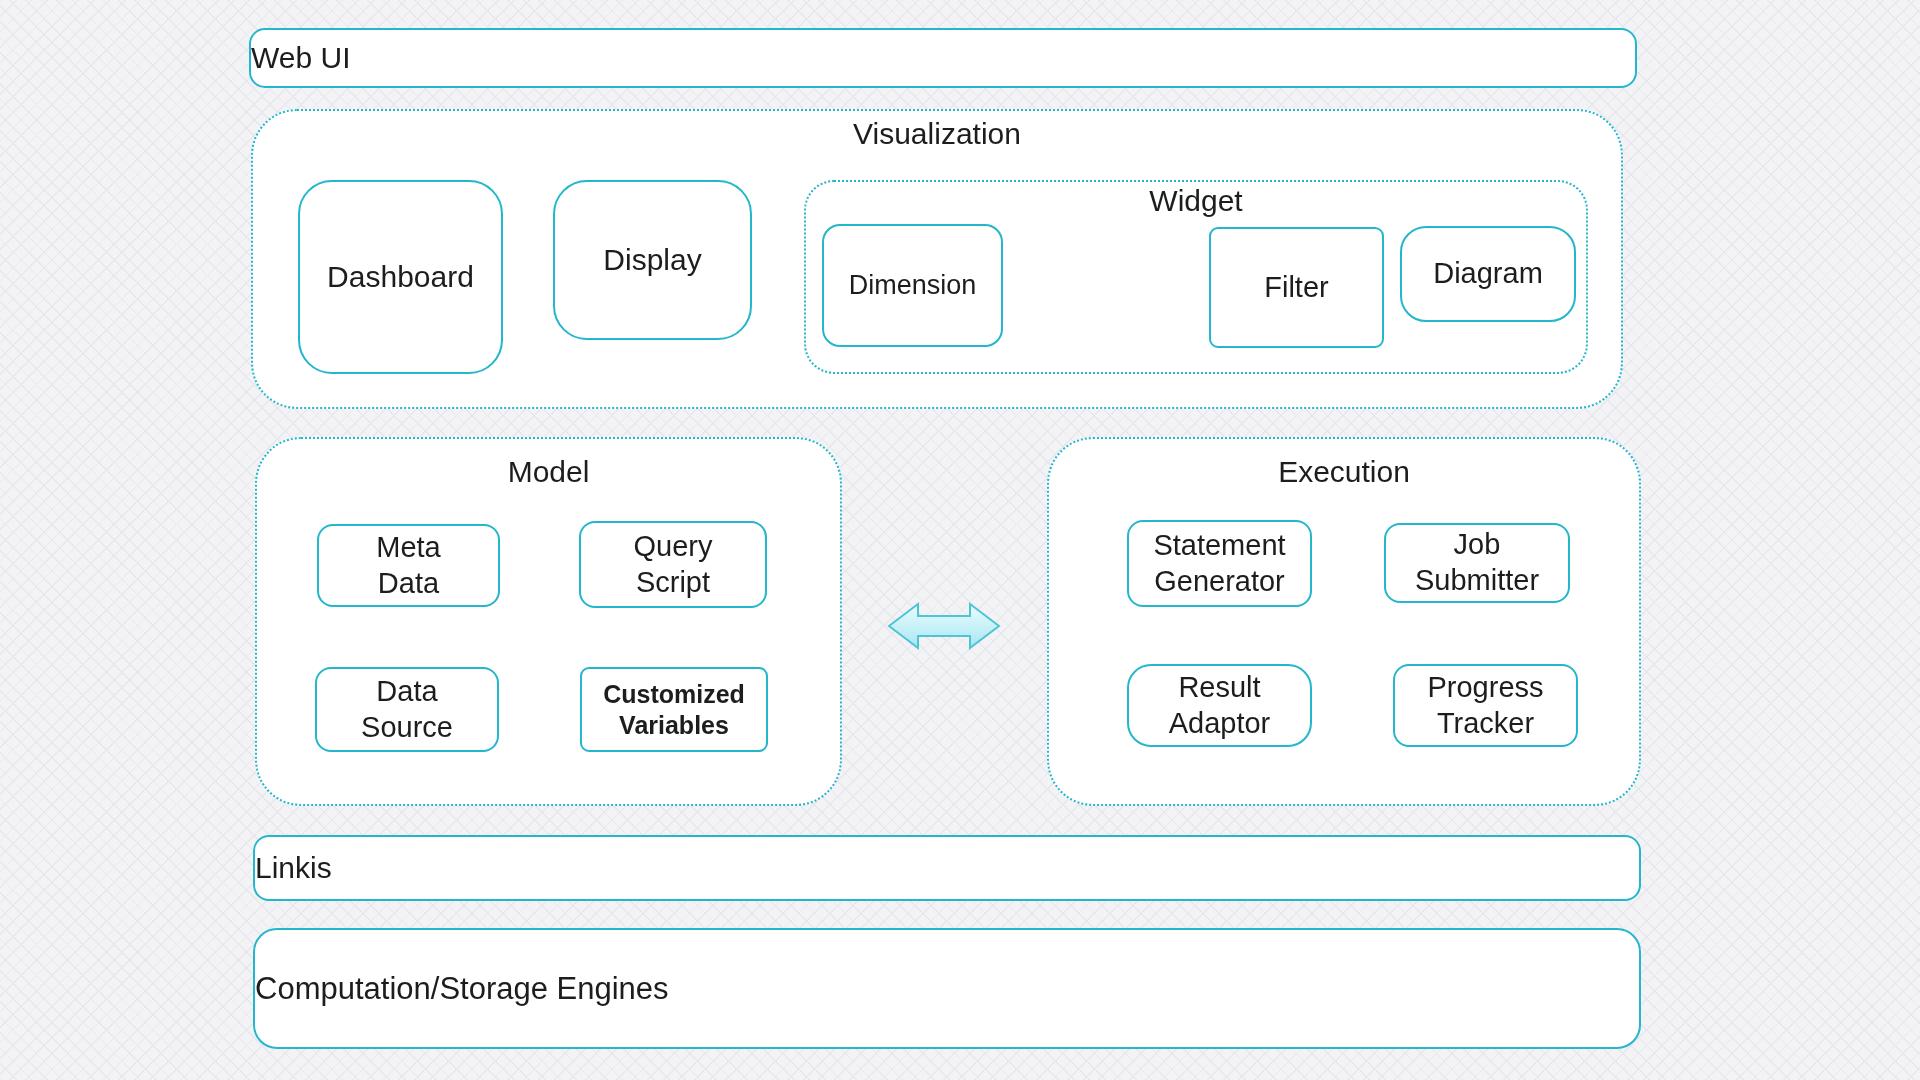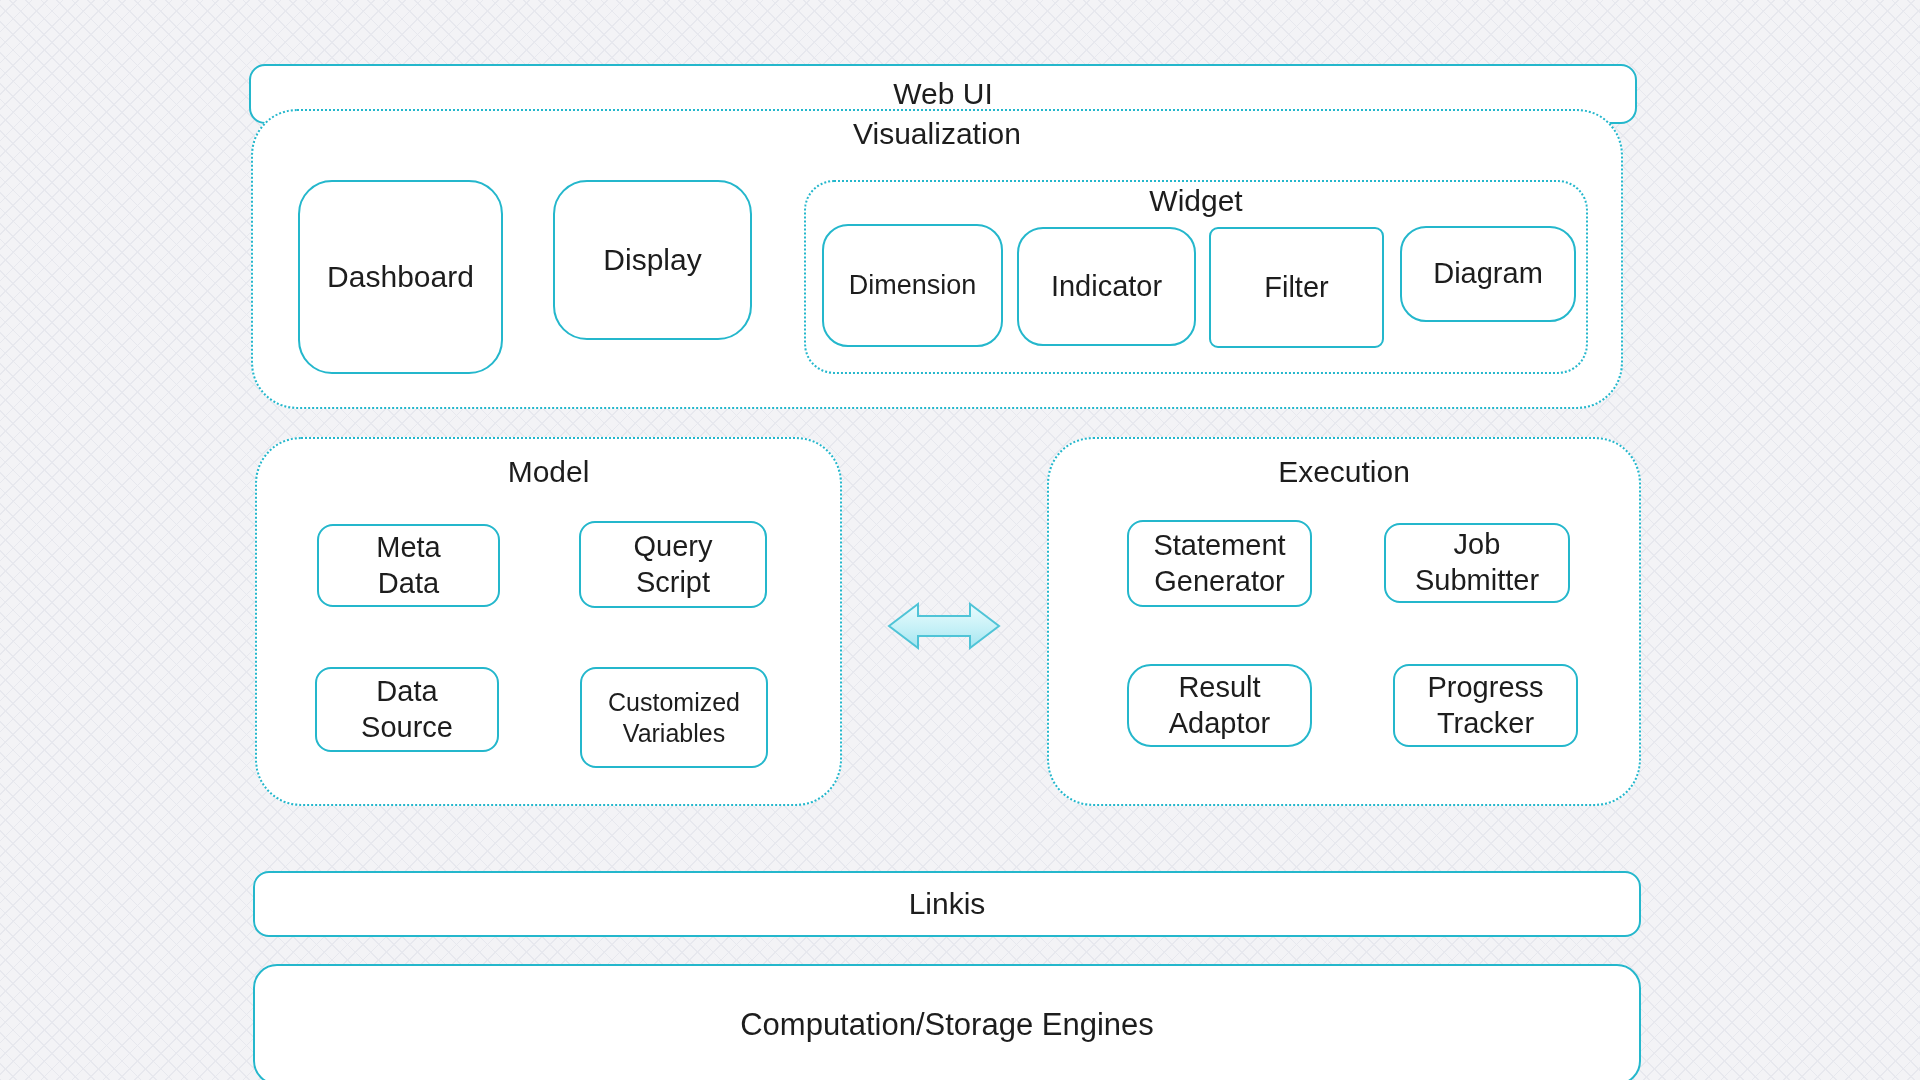--- a/index.html
+++ b/index.html
@@ -21,23 +21,22 @@
     pointer-events:none;
   }
   .panel{
     position:absolute;
     box-sizing:border-box;
     background:var(--box-fill,#ffffff);
     border:2px solid var(--accent,#24b7cc);
   }
   .dotted{border-style:dotted;}
   .bar{
-    display:flex;align-items:center;justify-content:center;
+    display:flex;align-items:center;
     font-size:30px;
-    margin-top:36px;
   }
   .section-title{
     position:absolute;left:0;right:0;
     text-align:center;
     font-size:30px;
   }
   .node{
     display:flex;align-items:center;justify-content:center;
     text-align:center;
     white-space:pre-line;
@@ -64,43 +63,42 @@
   <div class="panel dotted" style="left:251px;top:109px;width:1372px;height:300px;border-radius:46px;">
     <div class="section-title" style="top:6px;">Visualization</div>
 
     <div class="panel node" style="left:45px;top:69px;width:205px;height:194px;border-radius:34px;font-size:30px;">Dashboard</div>
 
     <div class="panel node" style="left:300px;top:69px;width:199px;height:160px;border-radius:34px;font-size:30px;">Display</div>
 
     <div class="panel dotted" style="left:551px;top:69px;width:784px;height:194px;border-radius:30px;">
       <div class="section-title" style="top:2px;">Widget</div>
 
-      <div class="panel node" style="left:16px;top:42px;width:181px;height:123px;border-radius:26px;font-size:27px;">Dimension</div>
+      <div class="panel node" style="left:16px;top:42px;width:181px;height:123px;border-radius:18px;font-size:27px;">Dimension</div>
 
-      <div class="panel node" style="left:211px;top:45px;width:179px;height:119px;border-radius:26px;">Indicator</div>
 
       <div class="panel node" style="left:403px;top:45px;width:175px;height:121px;border-radius:9px;">Filter</div>
 
       <div class="panel node" style="left:594px;top:44px;width:176px;height:96px;border-radius:26px;">Diagram</div>
     </div>
   </div>
 
   <div class="panel dotted" style="left:255px;top:437px;width:587px;height:369px;border-radius:46px;">
     <div class="section-title" style="top:16px;">Model</div>
 
     <div class="panel node" style="left:60px;top:85px;width:183px;height:83px;border-radius:16px;">Meta
 Data</div>
 
     <div class="panel node" style="left:322px;top:82px;width:188px;height:87px;border-radius:16px;">Query
 Script</div>
 
     <div class="panel node" style="left:58px;top:228px;width:184px;height:85px;border-radius:16px;">Data
 Source</div>
 
-    <div class="panel node small" style="left:323px;top:228px;width:188px;height:101px;border-radius:16px;">Customized
+    <div class="panel node small" style="left:323px;top:228px;width:188px;height:85px;border-radius:9px;font-weight:bold;">Customized
 Variables</div>
   </div>
 
   <div class="arrow-wrap" style="left:886px;top:599px;width:116px;height:54px;">
     <svg width="116" height="54" viewBox="0 0 116 54" aria-hidden="true">
       <defs>
         <linearGradient id="arrowGrad" x1="0" y1="0" x2="0" y2="1">
           <stop class="g0" offset="0"></stop>
           <stop class="g1" offset="0.55"></stop>
           <stop class="g2" offset="1"></stop>

